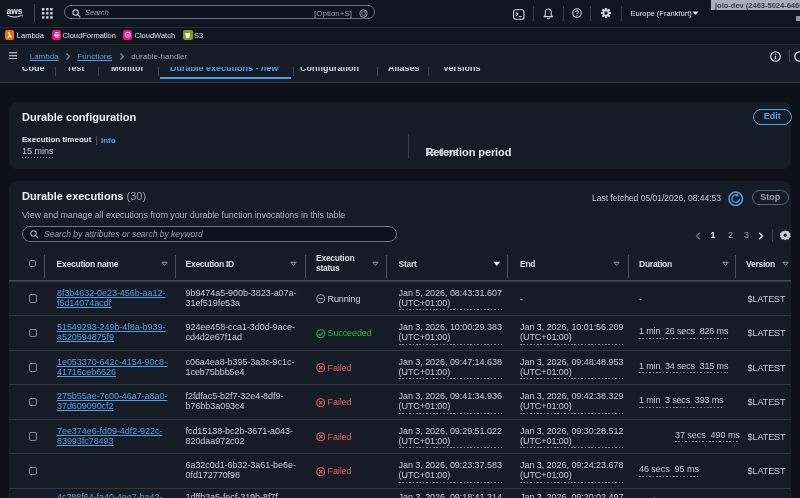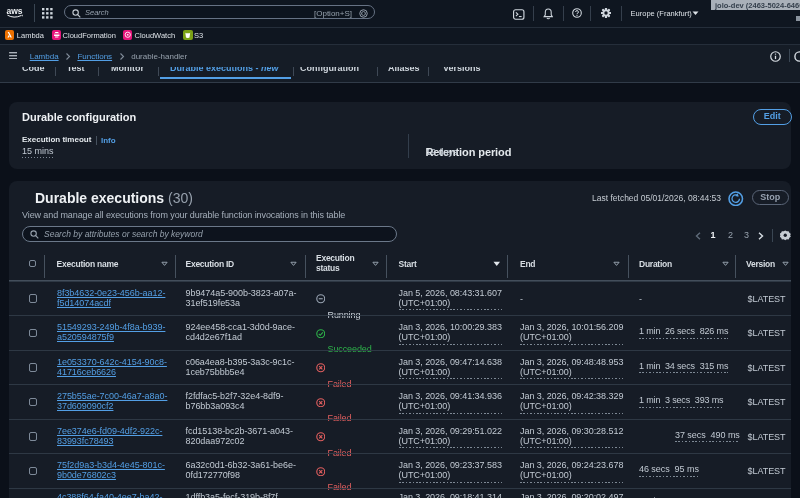--- a/index.html
+++ b/index.html
@@ -19,21 +19,21 @@
 .btn { position:absolute; border:1.6px solid #539fe5; border-radius:12px; color:#539fe5; font-weight:bold; font-size:9px; text-align:center; }
 .btn.grey { border-color:#5a6577; color:#97a2b1; }
 .hdrlbl { position:absolute; font-size:8.5px; font-weight:bold; color:#d7dde3; line-height:9.7px; letter-spacing:-0.25px; }
 .vdiv { position:absolute; width:1px; background:#46515e; }
 .row { position:absolute; left:0; width:782px; border-top:1px solid #2e3844; }
 .cell { position:absolute; font-size:9px; line-height:10.3px; color:#c2cad3; letter-spacing:-0.05px; }
 .namelink { color:#539fe5; text-decoration:underline; }
 .dashu { padding-bottom:2px; background-image:repeating-linear-gradient(90deg,#7d8894 0,#7d8894 1.6px,transparent 1.6px,transparent 3.4px); background-position:0 100%; background-size:100% 1px; background-repeat:no-repeat; }
 .dotu { padding-bottom:2px; background-image:repeating-linear-gradient(90deg,#7d8894 0,#7d8894 1.3px,transparent 1.3px,transparent 3px); background-position:0 100%; background-size:100% 1px; background-repeat:no-repeat; }
 .cbx { position:absolute; width:8.5px; height:8.5px; border:1.3px solid #7e8a99; border-radius:2px; }
-.st { position:absolute; font-size:9px; letter-spacing:-0.1px;margin-top:16px; }
+.st { position:absolute; font-size:9px; letter-spacing:-0.1px; }
 </style>
 </head>
 <body>
 
 <div class="topnav">
   <svg class="abs" style="left:6px;top:6px;" width="18" height="13" viewBox="0 0 18 13">
     <text x="0.5" y="7.5" font-size="8.5" font-weight="bold" fill="#eef1f4" font-family="Liberation Sans">aws</text>
     <path d="M1.5 9.2 Q8 12.8 15 9.6" stroke="#eef1f4" stroke-width="1" fill="none"></path>
     <path d="M15 9.8 l1.8 -1.4 l-0.3 2.2 z" fill="#eef1f4"></path>
   </svg>
@@ -185,21 +185,21 @@
   <div class="abs" style="left:399.3px;top:32px;width:1px;height:24px;background:#333e4c;"></div>
   <span class="abs" style="left:13px;top:33.5px;font-size:8px;font-weight:bold;color:#e3e8ec;">Execution timeout</span>
   <div class="abs" style="left:86.5px;top:34px;width:1px;height:9px;background:#46515e;"></div>
   <span class="abs link" style="left:92px;top:34px;font-size:8px;font-weight:bold;">Info</span>
   <span class="abs dotu" style="left:13px;top:44.5px;font-size:9px;color:#c2cad3;">15 mins</span>
   <span class="abs" style="left:416.5px;top:44px;font-size:11px;font-weight:bold;color:#e3e8ec;letter-spacing:-0.1px;">Retention period</span>
   <span class="abs" style="left:417px;top:45px;font-size:9px;color:#c2cad3;">19 days</span>
 </div>
 
 <div class="panel" style="top:180.5px;height:330px;overflow:hidden;">
-  <span class="abs" style="left:13px;top:9.5px;font-size:14px;font-weight:bold;color:#eef1f4;margin-left:13px;">Durable executions <span style="color:#97a1ad;font-weight:normal;">(30)</span></span>
+  <span class="abs" style="left:13px;top:9.5px;font-size:11px;font-weight:bold;color:#eef1f4;">Durable executions <span style="color:#97a1ad;font-weight:normal;">(30)</span></span>
   <span class="abs" style="left:583px;top:12.5px;font-size:8.5px;color:#c6ccd3;">Last fetched 05/01/2026, 08:44:53</span>
   <svg class="abs" style="left:719px;top:10px;" width="15.5" height="15.5" viewBox="0 0 17 17">
       <circle cx="8.5" cy="8.5" r="7.4" stroke="#539fe5" stroke-width="1.7" fill="none"></circle>
       <path d="M11.1 5.2 A4.1 4.1 0 1 0 12.6 8.5" stroke="#539fe5" stroke-width="1.4" fill="none"></path>
       <path d="M10.6 2.6 L11.6 6.3 L7.9 5.6 Z" fill="#539fe5"></path>
     </svg>
   <div class="btn grey" style="left:742.5px;top:9px;width:37.5px;height:15px;line-height:13px;">Stop</div>
   <span class="abs" style="left:13px;top:29px;font-size:9px;letter-spacing:-0.1px;color:#a5afbb;">View and manage all executions from your durable function invocations in this table</span>
   <div class="abs" style="left:13px;top:45.2px;width:375.4px;height:16.3px;background:#0d131d;border:1px solid #6b7889;border-radius:8px;">
     <svg class="abs" style="left:7px;top:3.3px;" width="9" height="9" viewBox="0 0 9 9">
@@ -326,21 +326,20 @@
           <path d="M3.7 3.7 L7.3 7.3 M7.3 3.7 L3.7 7.3" stroke="#e25f5f" stroke-width="1.3" fill="none"></path>
         </svg>
         <span class="st" style="left:318.5px;top:12.4px;color:#e25f5f;">Failed</span>
         <div class="cell dashu" style="left:389.5px;top:6.2px;">Jan 3, 2026, 09:29:51.022<br>(UTC+01:00)</div>
         <div class="cell dashu" style="left:511px;top:6.2px;">Jan 3, 2026, 09:30:28.512<br>(UTC+01:00)</div>
         <div class="cell dashu" style="left:630px;top:11.2px;line-height:9.5px;margin-left:36px;">37 secs&nbsp; 490 ms</div>
         <div class="cell" style="left:738.5px;top:12.1px;">$LATEST</div>
       </div>
 <div class="row" style="top:172.5px;height:34.5px;">
         <div class="cbx" style="left:19.5px;top:12.5px;"></div>
-        <div class="cell" style="left:48px;top:6.2px;"><span class="namelink">75f2d9a3-b3d4-4e45-801c-<br>9b0de76802c3</span></div>
         <div class="cell" style="left:176.5px;top:6.2px;">6a32c0d1-6b32-3a61-be6e-<br>0fd172770f98</div>
         <svg class="abs" style="left:306.5px;top:12.8px;" width="9.5" height="9.5" viewBox="0 0 11 11">
           <circle cx="5.5" cy="5.5" r="4.6" stroke="#e25f5f" stroke-width="1.3" fill="none"></circle>
           <path d="M3.7 3.7 L7.3 7.3 M7.3 3.7 L3.7 7.3" stroke="#e25f5f" stroke-width="1.3" fill="none"></path>
         </svg>
         <span class="st" style="left:318.5px;top:12.4px;color:#e25f5f;">Failed</span>
         <div class="cell dashu" style="left:389.5px;top:6.2px;">Jan 3, 2026, 09:23:37.583<br>(UTC+01:00)</div>
         <div class="cell dashu" style="left:511px;top:6.2px;">Jan 3, 2026, 09:24:23.678<br>(UTC+01:00)</div>
         <div class="cell dashu" style="left:630px;top:11.2px;line-height:9.5px;">46 secs&nbsp; 95 ms</div>
         <div class="cell" style="left:738.5px;top:12.1px;">$LATEST</div>

